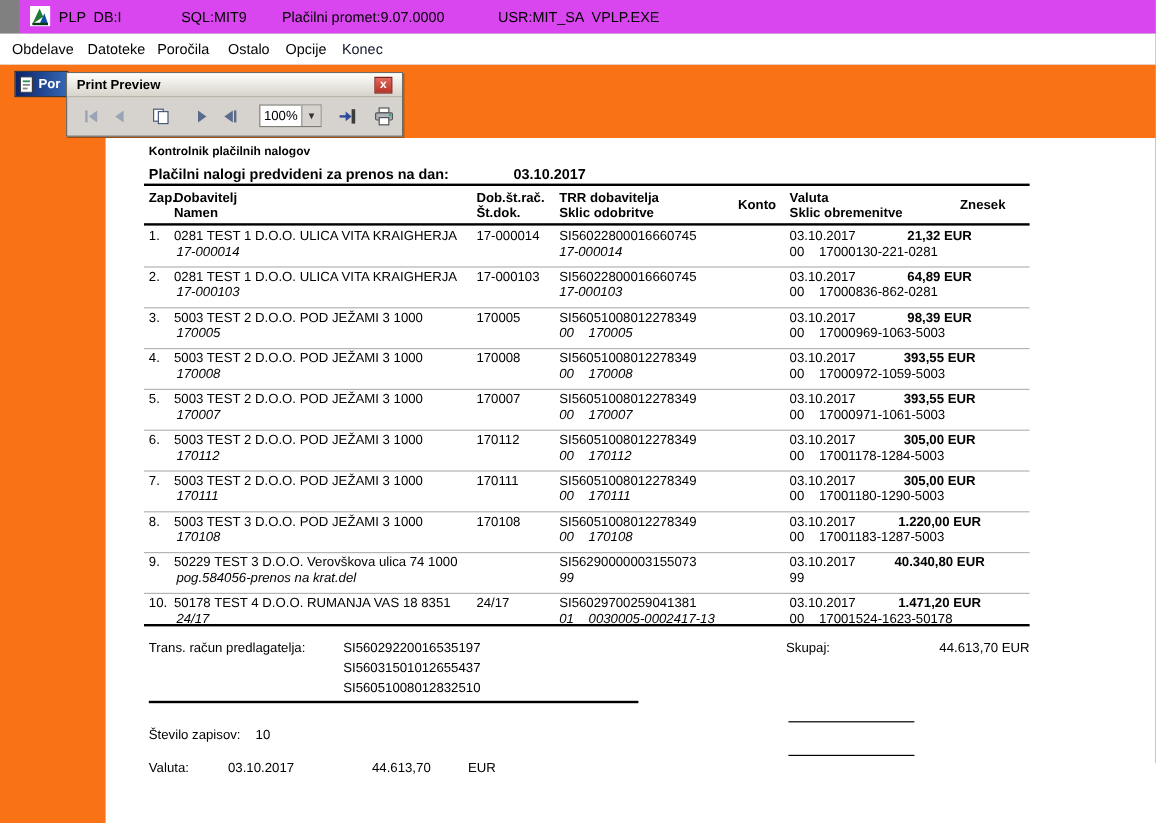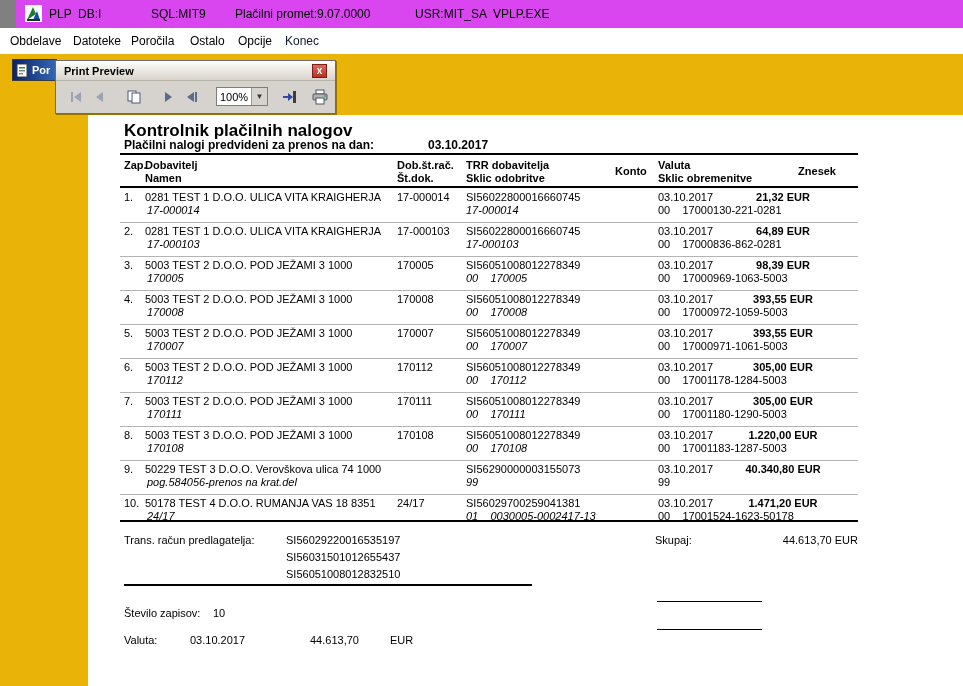--- a/index.html
+++ b/index.html
@@ -10,21 +10,21 @@
   .titlebar{position:absolute;left:16px;top:0;width:963px;height:28px;background:#d946ef;}
   .titlebar .seg{position:absolute;top:7px;font-size:12px;color:#000;white-space:pre;}
   .app-icon{position:absolute;left:9px;top:5px;width:17px;height:17px;}
 
   
   .menubar{position:absolute;left:0;top:28px;width:963px;height:26px;background:#ffffff;}
   .menubar .mitem{position:absolute;top:0;height:26px;line-height:26px;font-size:12px;color:#000;cursor:default;}
   .menubar .mitem.muted{color:#0f172a;}
 
   
-  .workspace{position:absolute;left:0;top:54px;width:963px;height:632px;background:#eab308;}
+  .workspace{position:absolute;left:0;top:54px;width:963px;height:632px;background:#f97316;}
 
   
   .child-frag{position:absolute;left:12px;top:5px;width:45px;height:22px;
     background:linear-gradient(90deg,#0a246a,#3567b5);display:flex;align-items:center;
     padding:0 3px;overflow:hidden;box-sizing:border-box;border:1px solid #3a3a3a;}
   .child-frag .clabel{color:#fff;font-size:11px;font-weight:bold;margin-left:3px;white-space:nowrap;}
 
   
   .pp-window{position:absolute;left:55px;top:6px;width:281px;height:54px;background:#d6d3ce;
     border:1px solid #6e6c64;box-shadow:1px 1px 0 rgba(0,0,0,.35);box-sizing:border-box;}
@@ -41,21 +41,21 @@
   .gap-s{margin-left:6px;} .gap-m{margin-left:10px;}
   .zoom-box{margin-left:12px;width:52px;height:19px;background:#fff;border:1px solid #7f7d75;
     display:flex;align-items:center;font-size:11px;box-sizing:border-box;cursor:pointer;}
   .zoom-val{flex:1;text-align:center;}
   .zoom-arrow{width:15px;height:100%;background:#d6d3ce;border-left:1px solid #9b988f;
     display:flex;align-items:center;justify-content:center;font-size:8px;color:#333;}
 
   
   .page{position:absolute;left:88px;top:61px;width:875px;height:571px;background:#ffffff;overflow:hidden;color:#000;}
   .abs{position:absolute;white-space:pre;}
-  .rep-title{left:36px;top:6px;font-size:17px;font-weight:bold;}
+  .rep-title{left:36px;top:6px;font-size:10px;font-weight:bold;}
   .rep-sub{left:36px;top:23px;font-size:12px;font-weight:bold;}
   .rep-sub-date{left:340px;top:23px;font-size:12px;font-weight:bold;}
   .hline{position:absolute;background:#000;}
   .hdr{font-size:11px;font-weight:bold;}
 
   .rows{position:absolute;left:32px;top:74px;width:738px;}
   .rrow{position:relative;height:33px;border-bottom:1px solid #b4b4b4;}
   .rrow:last-child{border-bottom:none;}
   .rrow .c{position:absolute;font-size:11px;white-space:pre;}
   .c-num{left:4px;top:2px;}
@@ -180,21 +180,21 @@
       <span class="abs hdr" style="left:36px;top:44px">Zap.</span>
       <span class="abs hdr" style="left:57px;top:44px">Dobavitelj</span>
       <span class="abs hdr" style="left:57px;top:57px">Namen</span>
       <span class="abs hdr" style="left:309px;top:44px">Dob.št.rač.</span>
       <span class="abs hdr" style="left:309px;top:57px">Št.dok.</span>
       <span class="abs hdr" style="left:378px;top:44px">TRR dobavitelja</span>
       <span class="abs hdr" style="left:378px;top:57px">Sklic odobritve</span>
       <span class="abs hdr" style="left:527px;top:50px">Konto</span>
       <span class="abs hdr" style="left:570px;top:44px">Valuta</span>
       <span class="abs hdr" style="left:570px;top:57px">Sklic obremenitve</span>
-      <span class="abs hdr" style="left:598px;top:50px;width:150px;text-align:right">Znesek</span>
+      <span class="abs hdr" style="left:656px;top:50px;width:150px;text-align:center">Znesek</span>
 
       <div class="hline" style="left:32px;top:71px;width:738px;height:2px"></div>
 
       <div class="rows">
   <div class="rrow">
     <span class="c c-num">1.</span>
     <span class="c c-sup">0281 TEST 1 D.O.O. ULICA VITA KRAIGHERJA</span>
     <span class="c c-nam">17-000014</span>
     <span class="c c-doc">17-000014</span>
     <span class="c c-trr">SI56022800016660745</span>

